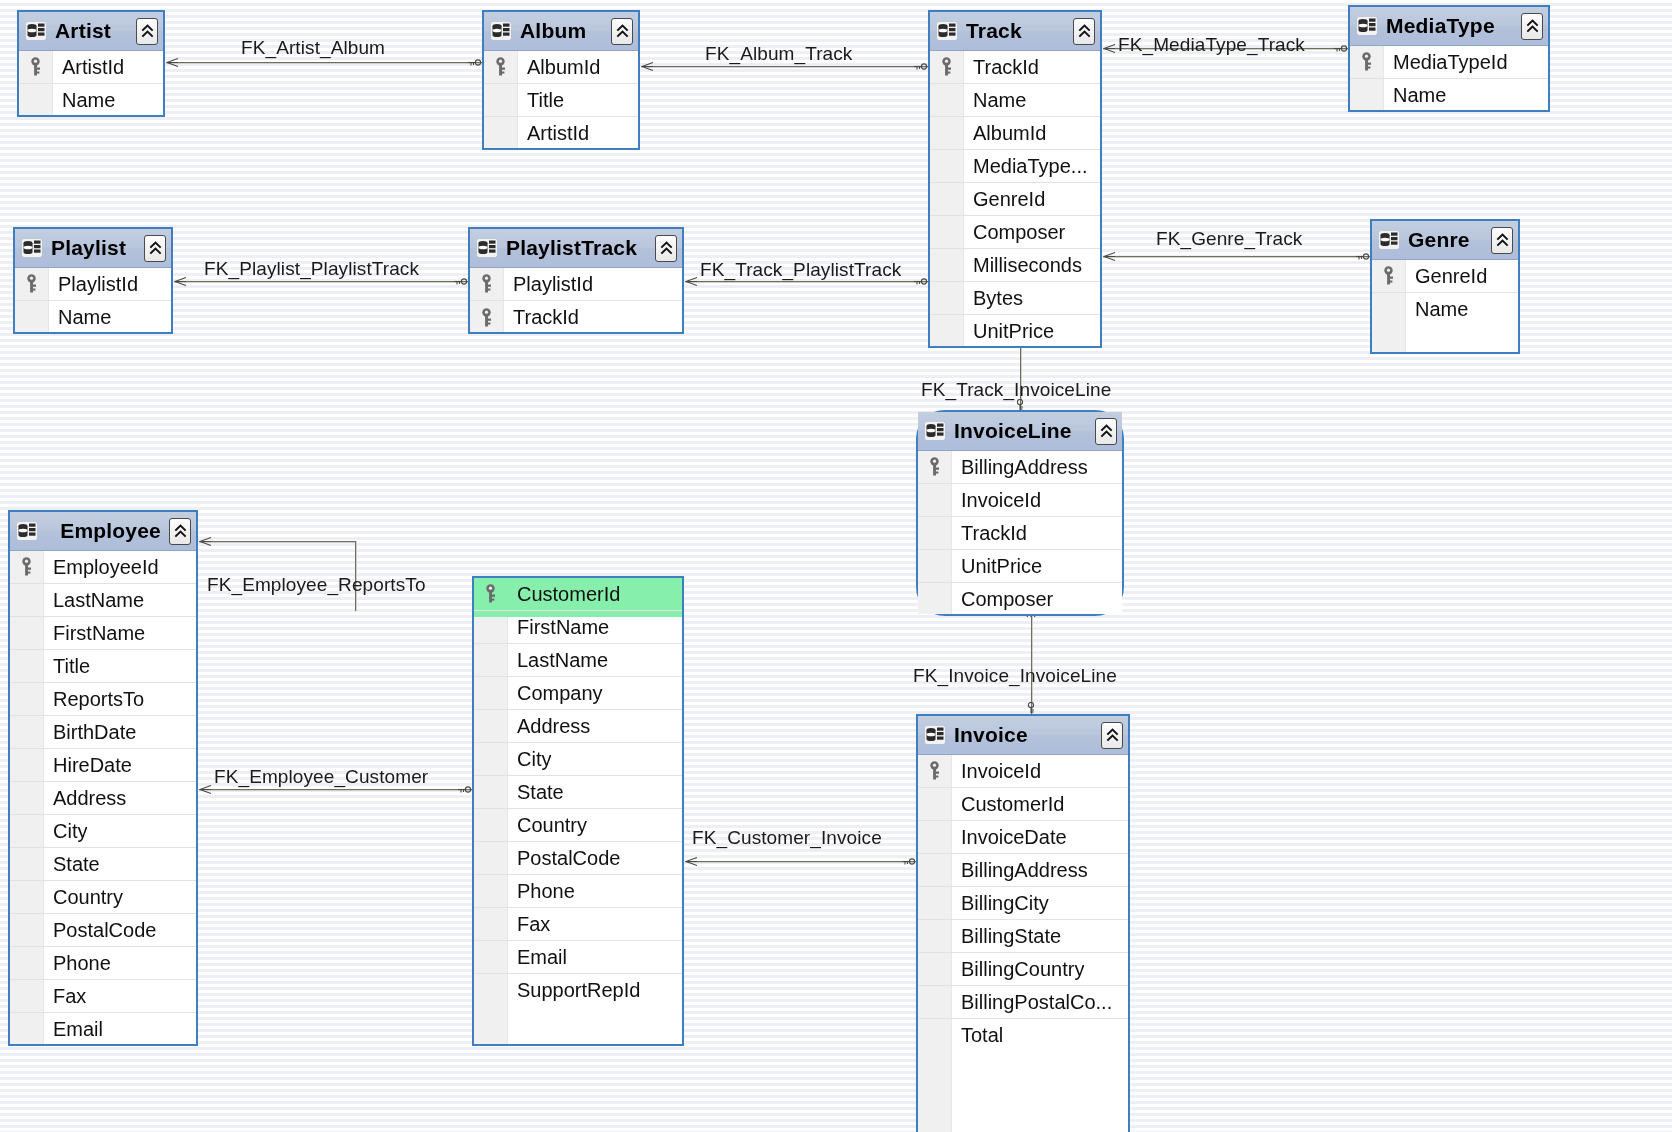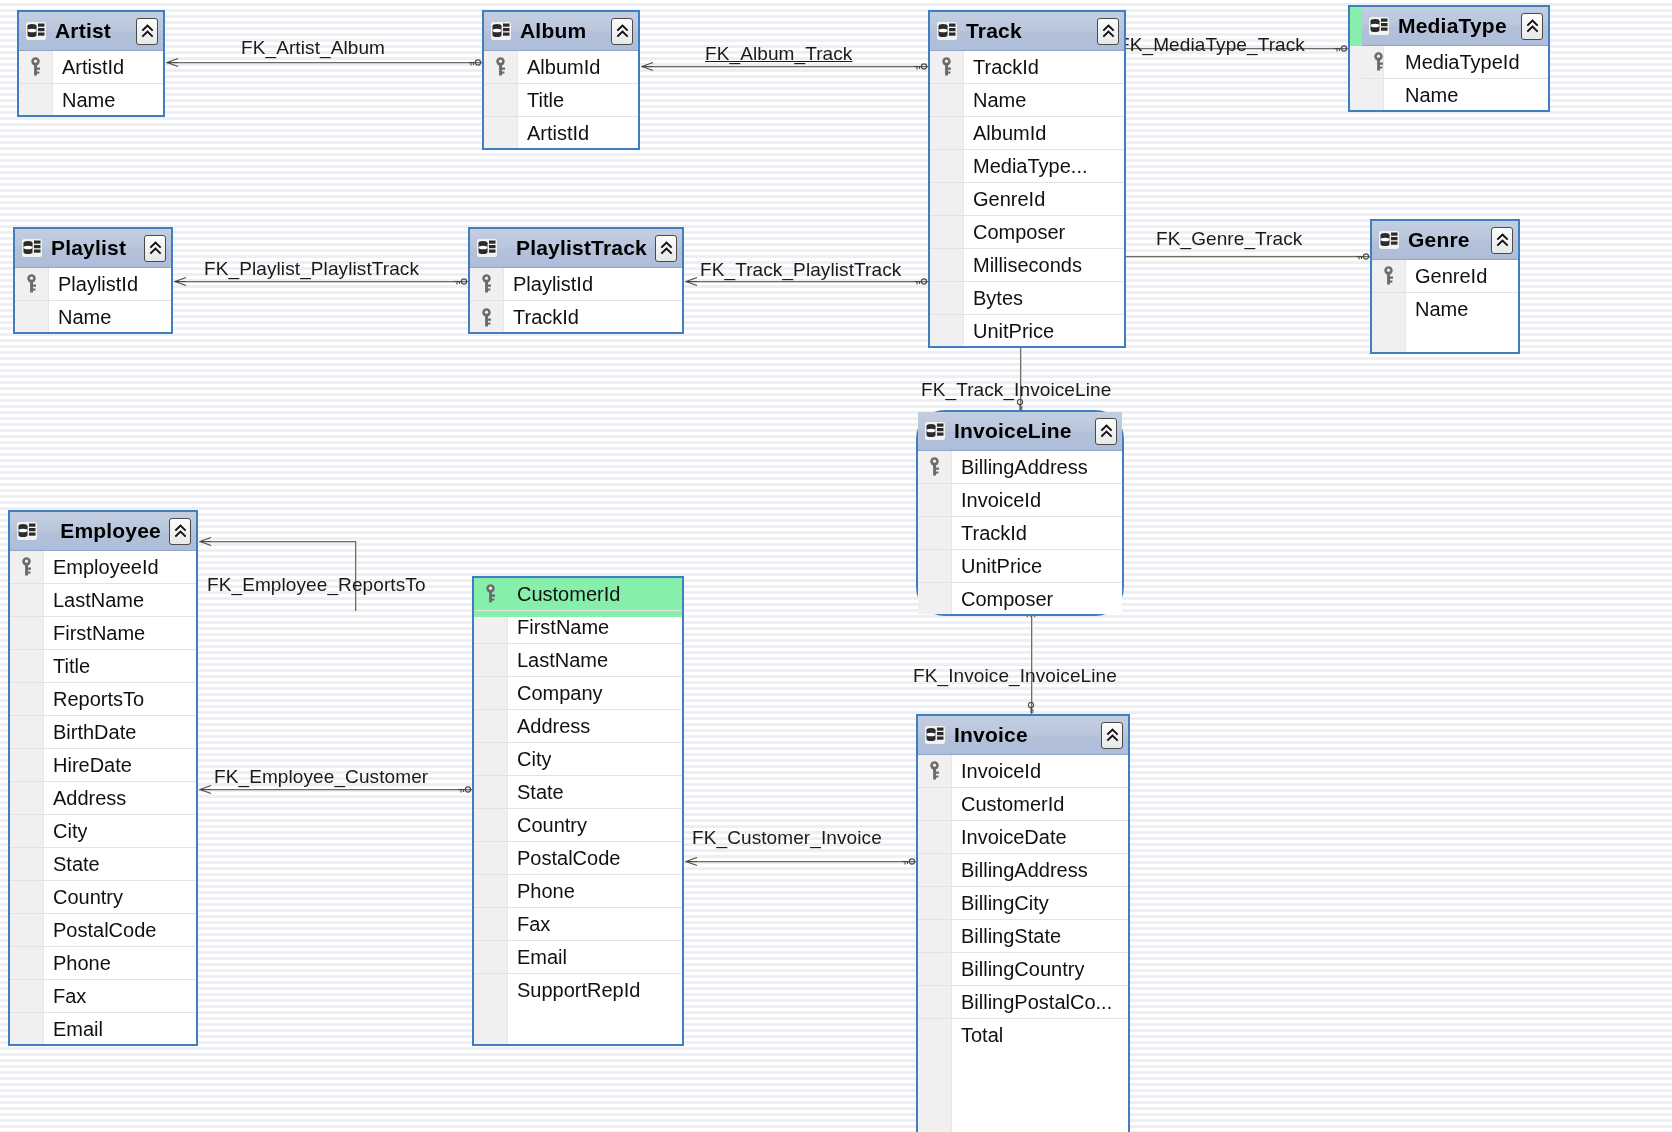--- a/index.html
+++ b/index.html
@@ -100,21 +100,21 @@
             <path d="M13 5.5 L2 1.5 M13 5.5 L2 5.5 M13 5.5 L2 9.5" stroke="#4a4a44" stroke-width="1.1" fill="none"></path>
           </g>
         </svg></div>
       <div class="endcap" style="left: 914px; top: 61px;"><svg width="14" height="11" viewBox="0 0 14 11" aria-hidden="true">
           <g transform="">
             <circle cx="10" cy="5.5" r="2.6" fill="none" stroke="#4a4a44" stroke-width="1.1"></circle>
             <path d="M7.4 5.5 L0 5.5" stroke="#4a4a44" stroke-width="1.1"></path>
             <path d="M3 5.5 L3 8.5 M5.5 5.5 L5.5 8" stroke="#4a4a44" stroke-width="1.1"></path>
           </g>
         </svg></div>
-      <div class="conn-label" style="left: 705px; top: 43px; text-decoration: underline;">FK_Album_Track</div>
+      <div class="conn-label" style="left: 705px; top: 43px;">FK_Album_Track</div>
       <div class="seg-h" style="left: 1103px; top: 48px; width: 245px; position: absolute; border-top: 1px solid rgb(110, 110, 99); border-bottom: 1px solid rgb(207, 207, 200); height: 0px;"></div>
       <div class="endcap" style="left: 1103px; top: 43px;"><svg width="14" height="11" viewBox="0 0 14 11" aria-hidden="true">
           <g transform="scale(-1,1) translate(-14,0)">
             <path d="M13 5.5 L2 1.5 M13 5.5 L2 5.5 M13 5.5 L2 9.5" stroke="#4a4a44" stroke-width="1.1" fill="none"></path>
           </g>
         </svg></div>
       <div class="endcap" style="left: 1334px; top: 43px;"><svg width="14" height="11" viewBox="0 0 14 11" aria-hidden="true">
           <g transform="">
             <circle cx="10" cy="5.5" r="2.6" fill="none" stroke="#4a4a44" stroke-width="1.1"></circle>
             <path d="M7.4 5.5 L0 5.5" stroke="#4a4a44" stroke-width="1.1"></path>
@@ -303,21 +303,21 @@
           <div class="row">
             <span class="gut"></span>
             <span class="colname">Title</span>
           </div>
           <div class="row">
             <span class="gut"></span>
             <span class="colname">ArtistId</span>
           </div>
         </div>
       </div>
-      <div class="tbl" style="left: 928px; top: 10px; width: 198px; height: 338px;">
+      <div class="tbl" style="left: 928px; top: 10px; width: 174px; height: 338px;">
         <div class="tbl-head">
           <span style="display:flex">
             <svg width="22" height="22" viewBox="0 0 22 22" aria-hidden="true">
               <rect x="1.5" y="2.5" width="19" height="17" rx="1.5" fill="#f2f2f2" stroke="#f2f2f2" stroke-width="1"></rect>
               <ellipse cx="7" cy="6" rx="4.5" ry="2" fill="#2b2b2b"></ellipse>
               <path d="M2.5 6 L2.5 15 A4.5 2 0 0 0 11.5 15 L11.5 6 Z" fill="#2b2b2b"></path>
               <ellipse cx="7" cy="10.5" rx="4.5" ry="1.8" fill="#ffffff"></ellipse>
               <rect x="13" y="3.5" width="6.5" height="3.2" fill="#2b2b2b"></rect>
               <rect x="13" y="8" width="6.5" height="3.2" fill="#2b2b2b"></rect>
               <rect x="13" y="12.5" width="6.5" height="3.2" fill="#2b2b2b"></rect>
@@ -373,21 +373,21 @@
           <div class="row">
             <span class="gut"></span>
             <span class="colname">Bytes</span>
           </div>
           <div class="row">
             <span class="gut"></span>
             <span class="colname">UnitPrice</span>
           </div>
         </div>
       </div>
-      <div class="tbl" style="left: 1348px; top: 5px; width: 202px; height: 107px; padding-left: 12px;">
+      <div class="tbl" style="left: 1348px; top: 5px; width: 202px; height: 107px;">
         <div class="tbl-head">
           <span style="display:flex">
             <svg width="22" height="22" viewBox="0 0 22 22" aria-hidden="true">
               <rect x="1.5" y="2.5" width="19" height="17" rx="1.5" fill="#f2f2f2" stroke="#f2f2f2" stroke-width="1"></rect>
               <ellipse cx="7" cy="6" rx="4.5" ry="2" fill="#2b2b2b"></ellipse>
               <path d="M2.5 6 L2.5 15 A4.5 2 0 0 0 11.5 15 L11.5 6 Z" fill="#2b2b2b"></path>
               <ellipse cx="7" cy="10.5" rx="4.5" ry="1.8" fill="#ffffff"></ellipse>
               <rect x="13" y="3.5" width="6.5" height="3.2" fill="#2b2b2b"></rect>
               <rect x="13" y="8" width="6.5" height="3.2" fill="#2b2b2b"></rect>
               <rect x="13" y="12.5" width="6.5" height="3.2" fill="#2b2b2b"></rect>
@@ -499,21 +499,21 @@
               </svg>
             </span>
             <span class="colname">PlaylistId</span>
           </div>
           <div class="row">
             <span class="gut"></span>
             <span class="colname">Name</span>
           </div>
         </div>
       </div>
-      <div class="tbl" style="left: 468px; top: 227px; width: 216px; height: 107px; text-align: right;">
+      <div class="tbl" style="left: 468px; top: 227px; width: 216px; height: 107px;">
         <div class="tbl-head">
           <span style="display:flex">
             <svg width="22" height="22" viewBox="0 0 22 22" aria-hidden="true">
               <rect x="1.5" y="2.5" width="19" height="17" rx="1.5" fill="#f2f2f2" stroke="#f2f2f2" stroke-width="1"></rect>
               <ellipse cx="7" cy="6" rx="4.5" ry="2" fill="#2b2b2b"></ellipse>
               <path d="M2.5 6 L2.5 15 A4.5 2 0 0 0 11.5 15 L11.5 6 Z" fill="#2b2b2b"></path>
               <ellipse cx="7" cy="10.5" rx="4.5" ry="1.8" fill="#ffffff"></ellipse>
               <rect x="13" y="3.5" width="6.5" height="3.2" fill="#2b2b2b"></rect>
               <rect x="13" y="8" width="6.5" height="3.2" fill="#2b2b2b"></rect>
               <rect x="13" y="12.5" width="6.5" height="3.2" fill="#2b2b2b"></rect>

